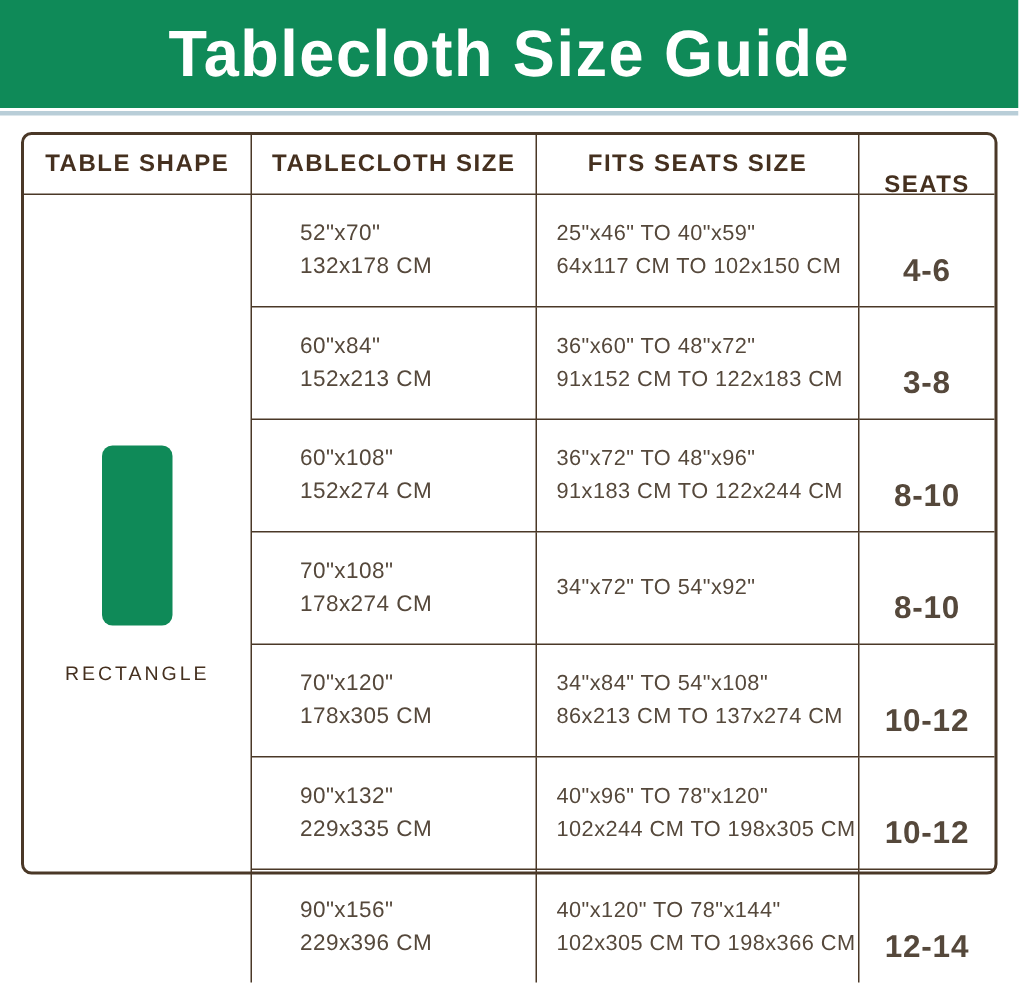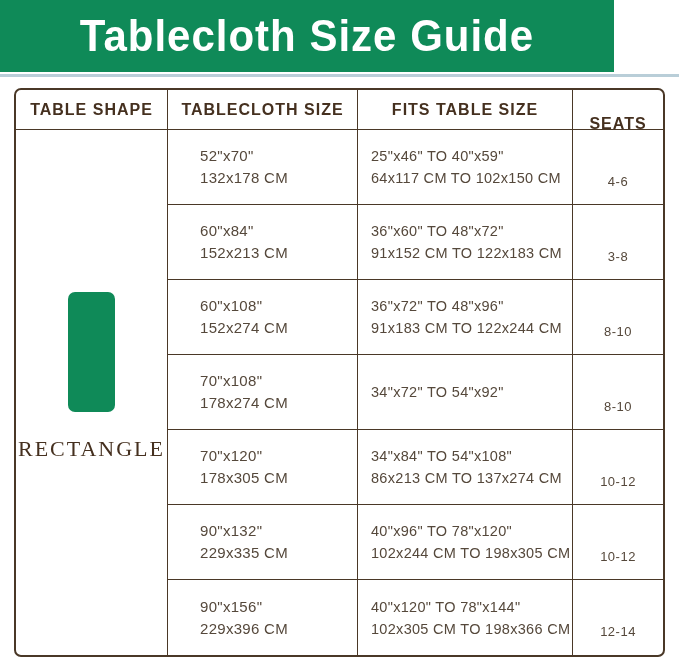--- a/index.html
+++ b/index.html
@@ -12,39 +12,39 @@
     --page-bg: #ffffff;
   }
   * { margin: 0; padding: 0; box-sizing: border-box; }
   html, body {
     width: 679px; height: 663px;
     background: var(--page-bg);
     font-family: "Liberation Sans", sans-serif;
     overflow: hidden;
   }
   .banner {
-    width: 614px; height: 72px;
+    width: 679px; height: 72px;
     background: var(--banner-green);
     display: flex; align-items: center; justify-content: center;
   }
   .banner h1 {
     color: #ffffff;
     font-size: 42px;
     font-weight: 700;
     letter-spacing: 1px;
     transform: scaleY(1.04);
   }
   .accent-line {
     width: 679px; height: 3px;
     margin-top: 2px;
     background: var(--accent-line);
   }
   .size-table {
     margin: 11px 0 0 14px;
-    width: 651px; height: 569px;
+    width: 651px; height: 495px;
     display: grid;
     grid-template-columns: 152px 190px 215px 90px;
     grid-template-rows: 40px repeat(7, 75px);
     border: 2px solid var(--border-brown);
     border-radius: 7px;
     color: var(--cell-text);
     background: #ffffff;
   }
   .cell {
     border-right: 1px solid var(--border-brown);
@@ -69,54 +69,54 @@
     align-items: center; justify-content: center;
     gap: 24px;
     padding-bottom: 32px;
   }
   .rect-swatch {
     width: 47px; height: 120px;
     border-radius: 7px;
     background: var(--shape-green);
   }
   .shape-label {
-    font-size: 22px;
+    font-size: 13px;
     letter-spacing: 2px;
     color: var(--header-text);
-    font-family: Liberation Serif, serif;
   }
   .two-line {
     flex-direction: column;
     justify-content: center;
     font-size: 15px;
     letter-spacing: 0.3px;
     line-height: 22px;
     white-space: nowrap;
   }
   .col-size { padding-left: 32px; }
   .col-fits { padding-left: 13px; font-size: 14.5px; }
   .seats {
     align-items: center; justify-content: center;
-    font-size: 13px;
+    font-size: 21px;
     letter-spacing: 0.5px;
+    font-weight: bold;
   }
 </style>
 </head>
 <body>
 
 <header class="banner">
   <h1>Tablecloth Size Guide</h1>
 </header>
 <div class="accent-line"></div>
 
 <div class="size-table">
 
   <div class="cell head">TABLE SHAPE</div>
   <div class="cell head">TABLECLOTH SIZE</div>
-  <div class="cell head">FITS TABLE SIZE</div>
+  <div class="cell head">FITS SEATS SIZE</div>
   <div class="cell head last-col">SEATS</div>
 
   <div class="shape-cell">
     <div class="rect-swatch"></div>
     <div class="shape-label">RECTANGLE</div>
   </div>
 
   <div class="cell two-line col-size">
     <span>52"x70"</span>
     <span>132x178 CM</span>

